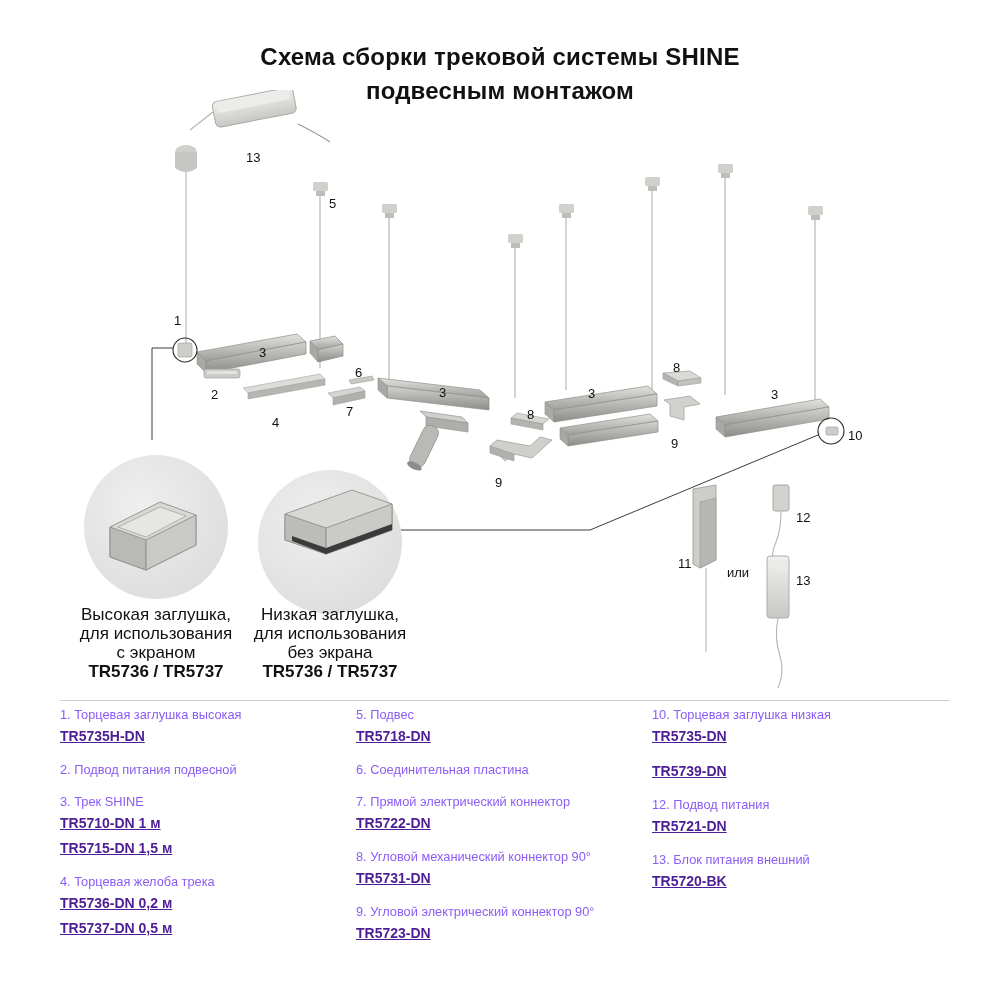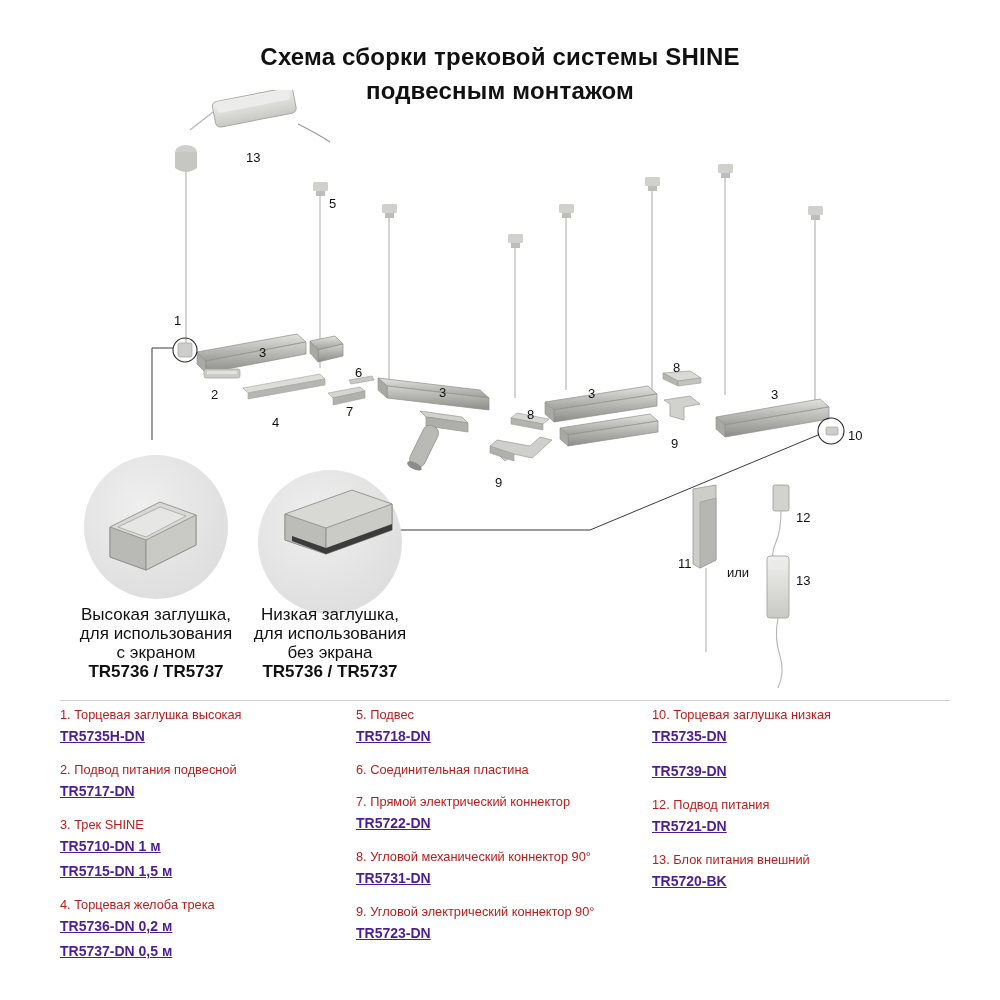--- a/index.html
+++ b/index.html
@@ -29,21 +29,21 @@
     position:absolute;top:706px;left:60px;width:890px;
   }
   .legend-rule{
     position:absolute;top:700px;left:60px;width:890px;height:1px;background:#cfcfcf;
   }
   .legend-cols{
     display:flex;gap:0px;
   }
   .legend-col{width:296px;}
   .legend-item{margin-bottom:15px;}
-  .legend-item .txt{font-size:12.8px;line-height:17px;color:#b91c1c;}
+  .legend-item .txt{font-size:12.8px;line-height:17px;color:#8b5cf6;}
   .legend-item .code{font-size:14px;font-weight:bold;line-height:20px;color:#4c1d95;margin-top:3px;text-decoration:underline;}
   .legend-item .code.sub{margin-top:5px;}
   .num-label{font-size:13px;fill:#111;font-family:"Liberation Sans", sans-serif;}
 </style>
 </head>
 <body>
 
 <div class="title-block">
   <div class="title-line">Схема сборки трековой системы SHINE</div>
   <div class="title-line">подвесным монтажом</div>
@@ -304,21 +304,20 @@
 
     <div class="legend-col">
       <div class="legend-item">
         <div class="txt"><span>1.</span>
           <span>Торцевая заглушка высокая</span></div>
         <div class="code">TR5735H-DN</div>
       </div>
       <div class="legend-item">
         <div class="txt"><span>2.</span>
           <span>Подвод питания подвесной</span></div>
-        <div class="code">TR5717-DN</div>
       </div>
       <div class="legend-item">
         <div class="txt"><span>3.</span>
           <span>Трек SHINE</span></div>
         <div class="code">TR5710-DN  1 м</div>
         <div class="code sub">TR5715-DN  1,5 м</div>
       </div>
       <div class="legend-item">
         <div class="txt"><span>4.</span>
           <span>Торцевая желоба трека</span></div>

